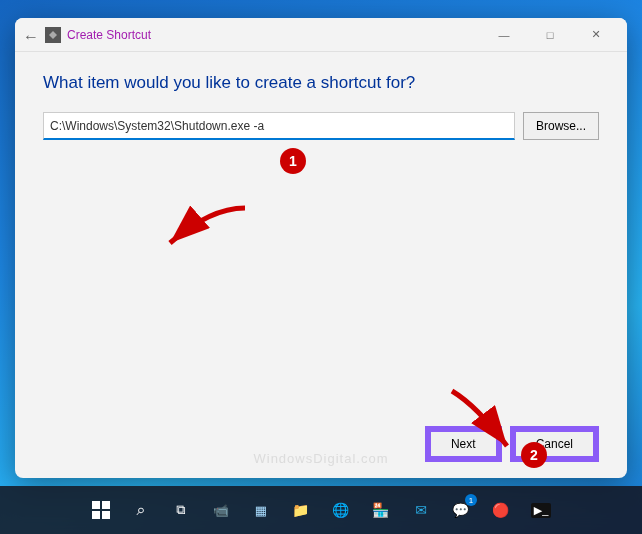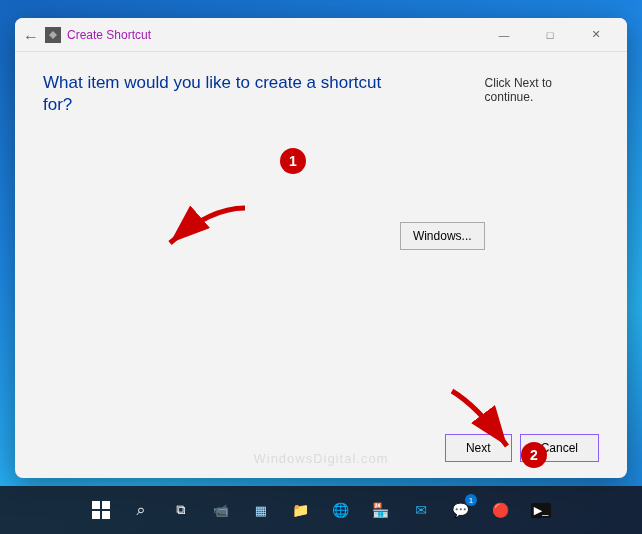--- a/index.html
+++ b/index.html
@@ -106,21 +106,21 @@
       color: #666;
       cursor: pointer;
       border-radius: 0;
     }
 
     
     .dialog-content {
       flex: 1;
       padding: 20px 28px 16px 28px;
       display: flex;
-      flex-direction: row;
+      flex-direction: column;
       position: relative;
     }
 
     .dialog-header {
       font-size: 17px;
       font-weight: 400;
       color: #003399;
       margin-bottom: 18px;
       line-height: 1.3;
     }
@@ -178,24 +178,24 @@
 
     
     .dialog-footer {
       display: flex;
       justify-content: flex-end;
       padding: 8px 28px 16px 28px;
       gap: 8px;
       flex-shrink: 0;
     }
     .footer-btn {
-      height: 28px;
+      height: 36px;
       padding: 0 20px;
       font-size: 12px;
-      border: 1px solid #8b5cf6;
+      border: 6px solid #8b5cf6;
       background: #f0f0f0;
       cursor: pointer;
     }
     .footer-btn.next { background: #f0f0f0; }
 
     
     .watermark {
       position: absolute;
       bottom: 68px;
       left: 50%;
@@ -271,23 +271,23 @@
     <div class="title-bar-controls">
       <div class="tb-btn">—</div>
       <div class="tb-btn">□</div>
       <div class="tb-btn close">✕</div>
     </div>
   </div>
 
   <div class="dialog-content">
     <div class="dialog-header">What item would you like to create a shortcut for?</div>
     <div class="field-row">
-      <button class="browse-btn">Windows...</button>
+      <input class="location-input" type="text" value="C:\Windows\System32\Shutdown.exe -a" style="">
+      <button class="browse-btn">Browse...</button>
     </div>
-    <div class="click-next-text">Click Next to continue.</div>
   </div>
 
   <div class="dialog-footer">
     <button class="footer-btn next">Next</button>
     <button class="footer-btn">Cancel</button>
   </div>
 </div>
 
 <div class="badge badge-1">1</div>
 

